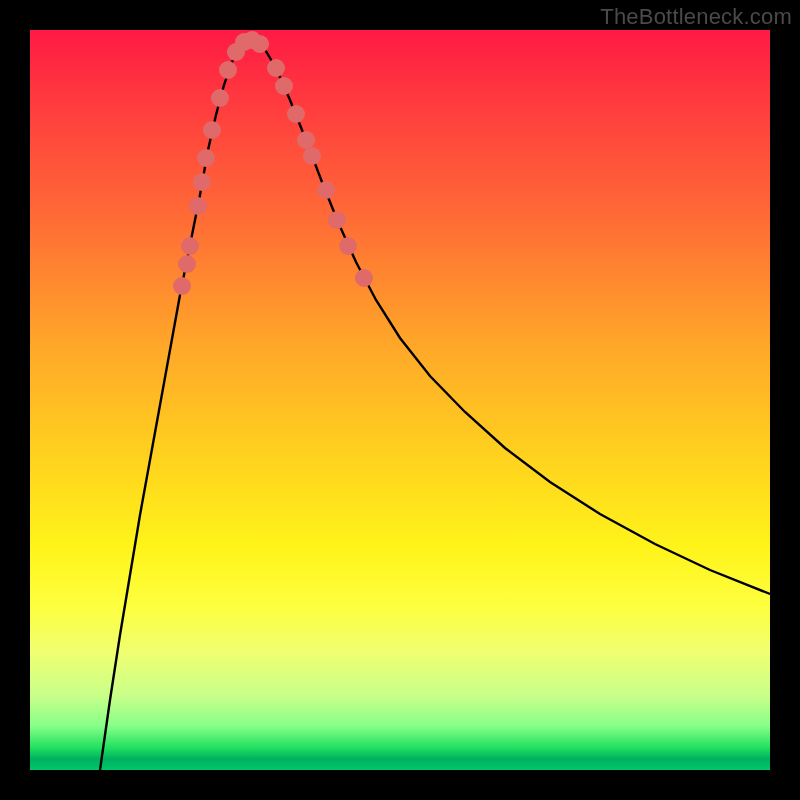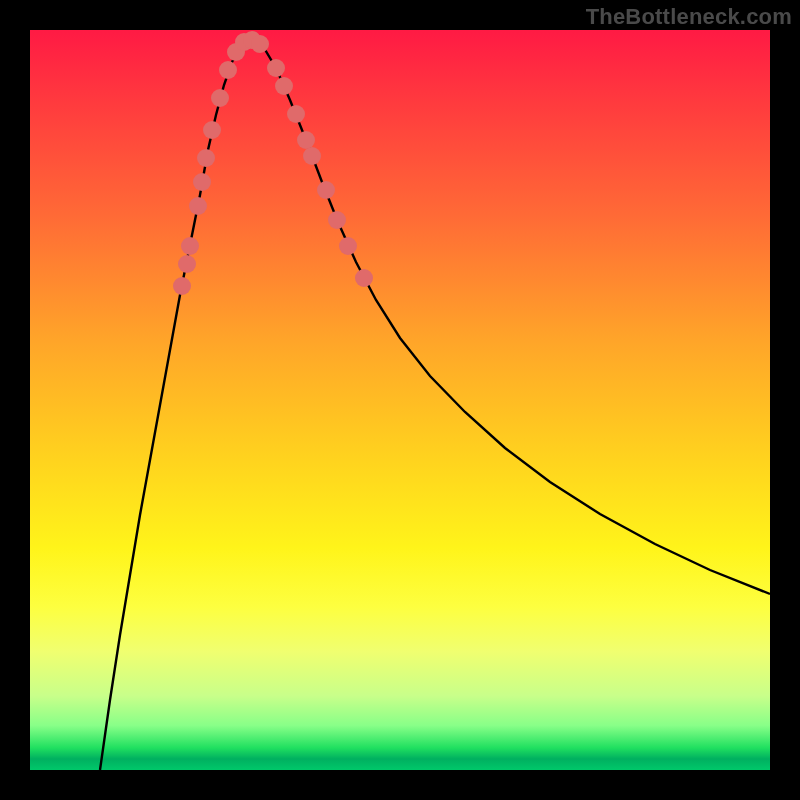--- a/index.html
+++ b/index.html
@@ -40,21 +40,21 @@
       #00b060 98.5%,
       #00c86a 100%
     );
   }
   .watermark {
     position: absolute;
     top: 4px;
     right: 8px;
     color: #4a4a4a;
     font-size: 22px;
-    font-weight: 700;
+    font-weight: 400;
     letter-spacing: 0.2px;
     z-index: 50;
     user-select: none;
   }
   svg.curve {
     position: absolute;
     left: 0;
     top: 0;
     width: 740px;
     height: 740px;

